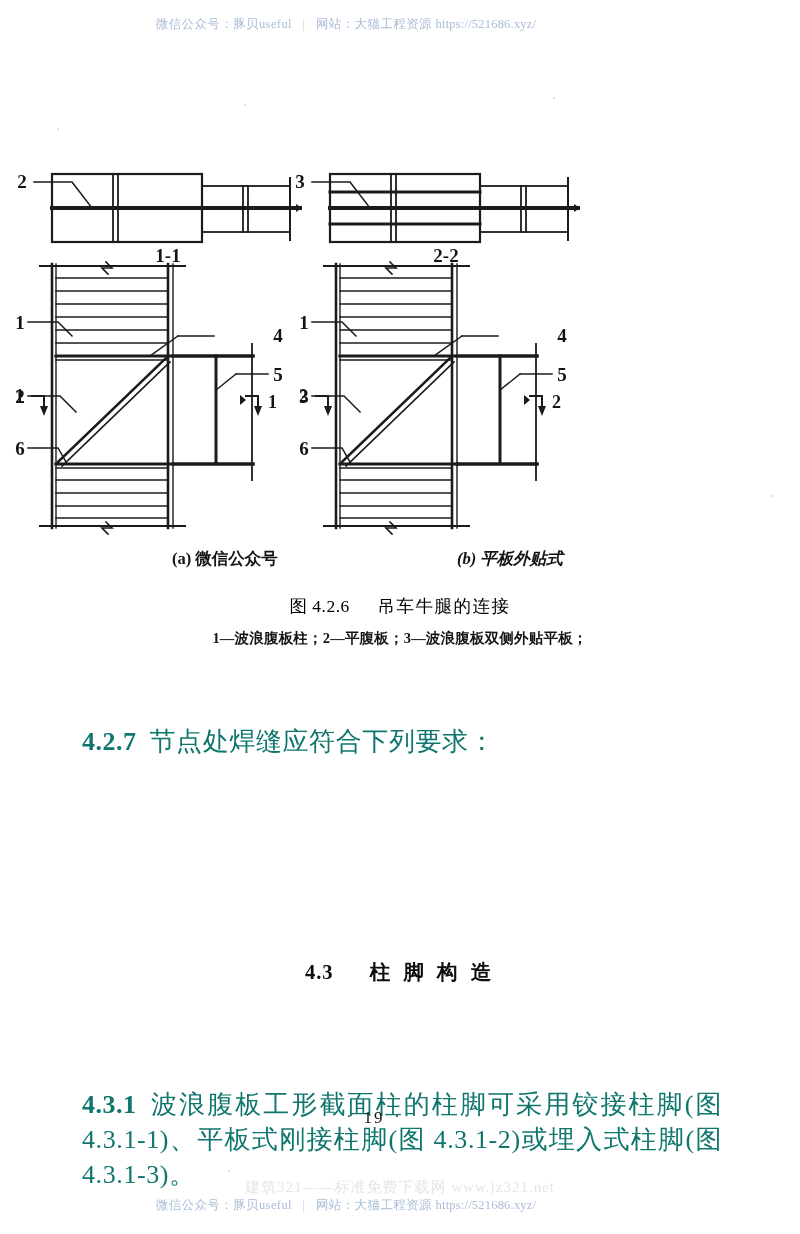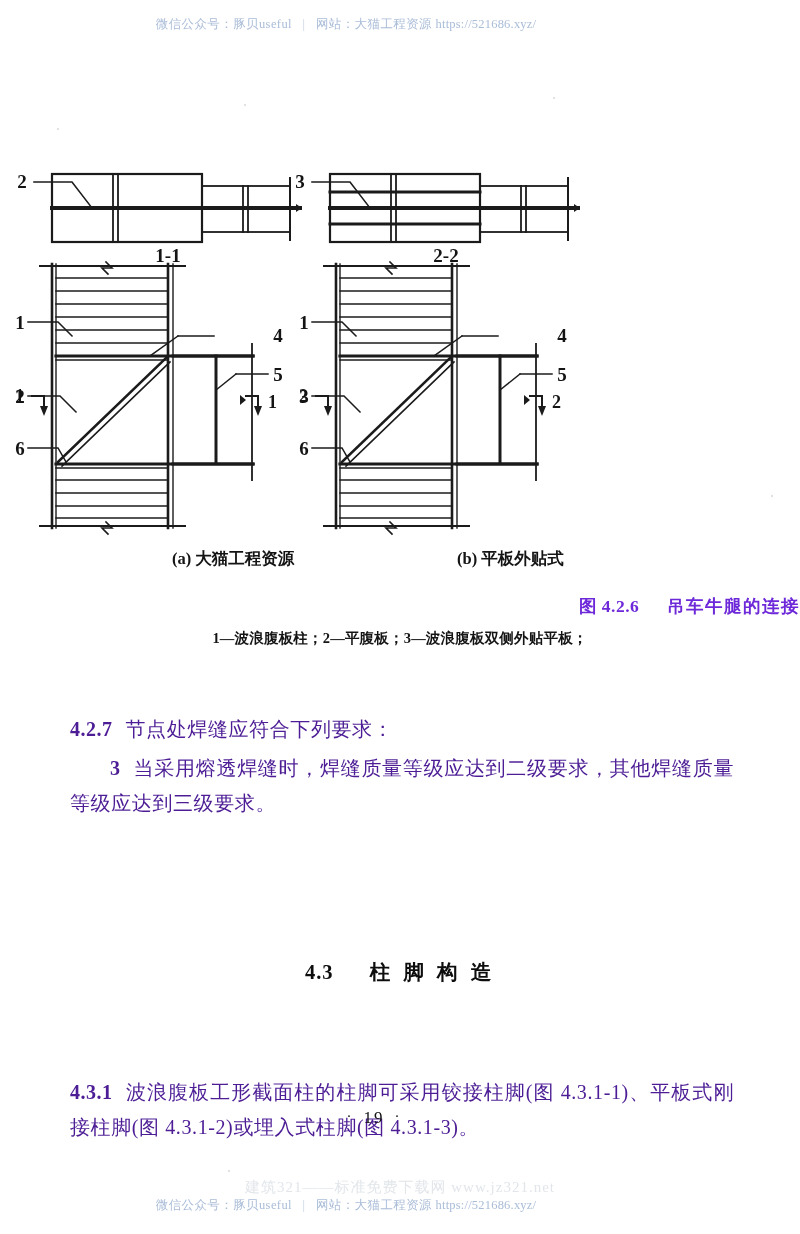--- a/index.html
+++ b/index.html
@@ -73,32 +73,32 @@
   }
   .subcap {
     position: absolute;
     font-size: 16.5px;
     font-family: "Liberation Serif", "DejaVu Serif", serif;
     font-weight: 600;
     color: #141414;
     white-space: nowrap;
   }
   #subcap-a { left: 172px; }
-  #subcap-b { left: 457px; }
+  #subcap-b { left: 457px; font-style: italic; }
 
   .fig-caption-title {
     position: absolute;
     top: 444px;
     left: 0;
     width: 800px;
-    text-align: right;
+    text-align: center;
     font-size: 17.5px;
-    font-weight: 700;
+    font-weight: 400;
     letter-spacing: 1.5px;
-    color: #6d28d9;
+    color: #000000;
   }
   .fig-caption-title .num { letter-spacing: 0.5px; }
   .fig-caption-title .gap { display: inline-block; width: 16px; }
 
   .fig-legend {
     position: absolute;
     left: 0;
     width: 800px;
     text-align: center;
     font-size: 14.5px;
@@ -111,27 +111,27 @@
   #fig-legend-2 { top: 508px; }
 
   
   #body-text {
     position: absolute;
     left: 66px;
     top: 708px;
     width: 672px;
   }
   .para {
-    font-size: 20px;
+    font-size: 26px;
     line-height: 35px;
     letter-spacing: 0.6px;
-    color: #4c1d95;
+    color: #0f766e;
     text-align: justify;
     text-align-last: left;
-    margin: 4px;
+    margin: 16px;
     font-weight: 500;
   }
   .para .label {
     font-weight: 600;
     letter-spacing: 0.5px;
   }
   .para.numbered { text-indent: 0; }
   .para .indent2 { display: inline-block; width: 40px; }
   .para .sp { display: inline-block; width: 13px; }
 
@@ -372,44 +372,41 @@
       <text x="304" y="253" font-size="19" font-weight="600" text-anchor="middle">3</text>
       <text x="304" y="305" font-size="19" font-weight="600" text-anchor="middle">6</text>
       <text x="562" y="192" font-size="19" font-weight="600" text-anchor="middle">4</text>
       <text x="562" y="231" font-size="19" font-weight="600" text-anchor="middle">5</text>
       <text x="308" y="252" font-size="18" font-weight="600" text-anchor="end">2</text>
       <text x="552" y="258" font-size="18" font-weight="600" text-anchor="start">2</text>
     </g>
   </svg>
 
   <div class="fig-subcaptions">
-    <div class="subcap" id="subcap-a">(a) 大猫工程资源</div>
+    <div class="subcap" id="subcap-a">(a) 微信公众号</div>
     <div class="subcap" id="subcap-b">(b) 平板外贴式</div>
   </div>
 
   <div class="fig-caption-title">
     <span class="num">图 4.2.6</span>
     <span class="gap"></span>
     <span>吊车牛腿的连接</span>
   </div>
 
   <div class="fig-legend" id="fig-legend-1">1—波浪腹板柱；2—平腹板；3—波浪腹板双侧外贴平板；</div>
 </div>
 
 <div id="body-text">
 
   <p class="para">
     <span class="label">4.2.7</span><span class="sp"></span><span>节点处焊缝应符合下列要求：</span>
   </p>
 
 
 
-  <p class="para numbered">
-    <span class="indent2"></span><span class="label">3</span><span class="sp"></span><span>当采用熔透焊缝时，焊缝质量等级应达到二级要求，其他焊缝质量等级应达到三级要求。</span>
-  </p>
 </div>
 
 <div id="section-heading">
   <span class="hnum">4.3</span>
   <span class="hgap"></span>
   <span>柱 脚 构 造</span>
 </div>
 
 <div id="para-431">
   <p class="para">

